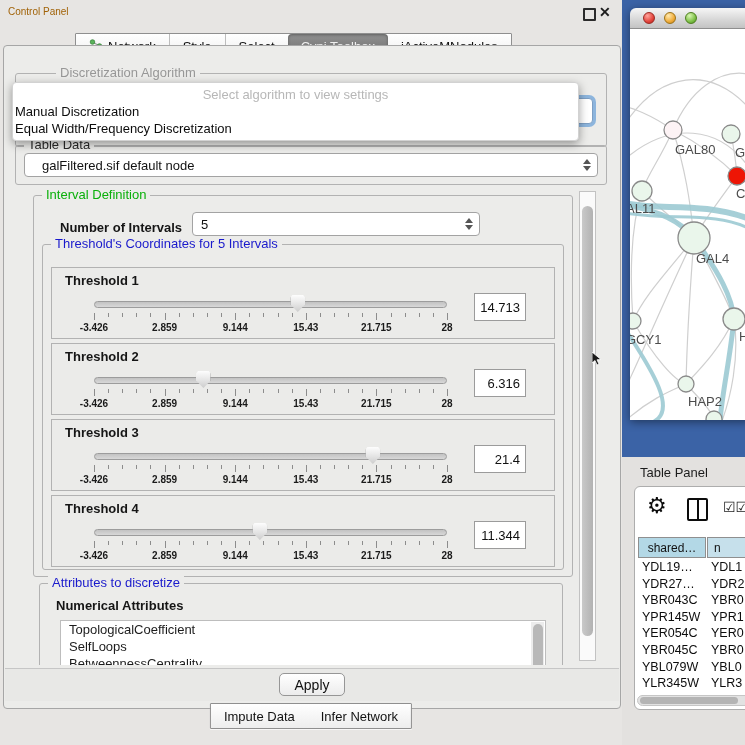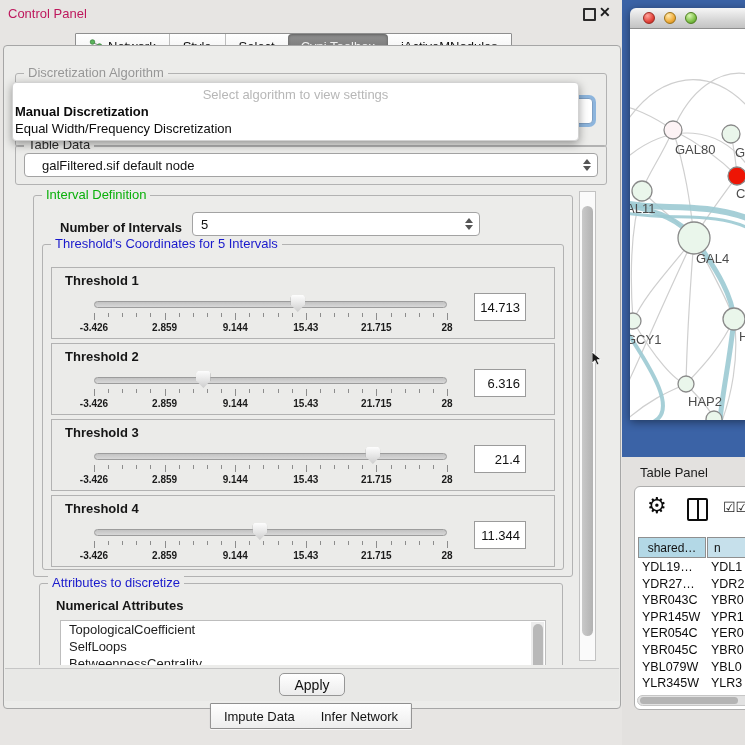--- a/index.html
+++ b/index.html
@@ -2,58 +2,58 @@
 <html><head>
 <meta charset="utf-8">
 <style>
   html,body{margin:0;padding:0;}
   body{font-family:"Liberation Sans",sans-serif;font-size:13px;color:#111;}
   #canvas{position:relative;width:745px;height:745px;background:#e2e0de;overflow:hidden;}
 
   
   #control-panel{position:absolute;left:0;top:0;width:622px;height:745px;background:#e7e5e3;}
   #cp-titlebar{position:absolute;left:0;top:0;width:622px;height:26px;}
-  #cp-title{position:absolute;left:8px;top:6px;font-size:13px;color:#be185d;}
+  #cp-title{position:absolute;left:8px;top:6px;font-size:10px;color:#a16207;}
   #float-ic{position:absolute;left:583px;top:8px;width:9px;height:9px;border:2px solid #2b2b2b;border-radius:1px;}
   #close-ic{position:absolute;left:599px;top:4px;font-size:14px;font-weight:bold;color:#1c1c1c;}
 
   .tabgroup{position:absolute;display:flex;border:1px solid #8f8f8f;border-radius:1px;overflow:hidden;
             background:linear-gradient(#ffffff,#ededed);box-shadow:0 1px 0 rgba(255,255,255,.7);height:24px;}
   #top-tab-bar{left:75px;top:33px;}
   #bottom-tab-bar{left:311px;top:703px;transform:translateX(-50%);}
   .seg{display:flex;align-items:center;height:24px;padding:0 13px;font-size:13px;color:#111;white-space:nowrap;}
   .seg.sep{border-left:1px solid #bdbdbd;}
   .seg.selected{background:linear-gradient(#909090,#6c6c6c);color:#f0f0f0;border-radius:4px;
                 box-shadow:inset 0 1px 3px rgba(0,0,0,.35);}
   .seg svg{margin-right:5px;}
 
   #main-panel{position:absolute;left:3px;top:45px;width:616px;height:662px;background:#ececea;
               border:1px solid #a6a6a6;border-radius:4px;}
 
   .groupbox{position:absolute;border:1px solid #b2b2b2;border-radius:3px;}
   .grouplabel{position:absolute;top:-8px;left:8px;background:#ececea;padding:0 4px;font-size:13px;line-height:14px;}
-  .gl-gray{color:#979797;}
+  .gl-gray{color:#979797;margin-left:32px;}
   .gl-dark{color:#2b2b2b;}
   .gl-green{color:#0ab00a;}
   .gl-blue{color:#1a1acc;}
 
   .combo{position:absolute;background:#fff;border:1px solid #a3a3a3;border-radius:4px;height:24px;
          display:flex;align-items:center;padding-left:8px;box-sizing:border-box;font-size:13px;color:#111;}
   .stepper{position:absolute;right:6px;top:50%;transform:translateY(-50%);display:flex;flex-direction:column;gap:2px;}
   .arr-up{width:0;height:0;border-left:4px solid transparent;border-right:4px solid transparent;border-bottom:5px solid #555;}
   .arr-dn{width:0;height:0;border-left:4px solid transparent;border-right:4px solid transparent;border-top:5px solid #555;}
 
   #focused-combo{position:absolute;left:17px;top:52px;width:570px;height:24px;background:#fff;border:1px solid #7d9fc4;
                  border-radius:4px;box-shadow:0 0 0 3px rgba(110,163,216,.75);}
 
   #algorithm-popup{position:absolute;left:12px;top:82px;width:565px;height:57px;background:#fff;border:1px solid #d2d2d2;
                    border-radius:4px;box-shadow:0 3px 10px rgba(0,0,0,.38);z-index:40;overflow:hidden;}
   #popup-placeholder{position:absolute;left:0;top:4px;width:100%;text-align:center;color:#b7b7b7;font-size:13px;}
   .popup-opt{position:absolute;left:2px;font-size:13px;color:#0c0c0c;white-space:nowrap;}
-  .popup-opt.bold{font-weight:bold;}
+  .popup-opt.bold{font-weight:normal;}
 
   #scroll-region{position:absolute;left:5px;top:143px;width:606px;height:476px;overflow:hidden;}
 
   #interval-group{left:24px;top:6px;width:538px;height:380px;}
   #noi-label{position:absolute;left:26px;top:24px;font-weight:bold;color:#151515;}
   #noi-combo{left:158px;top:16px;width:288px;}
   #thresholds-group{left:8px;top:48px;width:520px;height:324px;}
 
   .tpanel{position:absolute;left:8px;width:504px;height:72px;border:1px solid #b2b2b2;background:#ebebe9;box-sizing:border-box;}
   .tlabel{position:absolute;left:13px;top:5px;font-weight:bold;color:#151515;}

